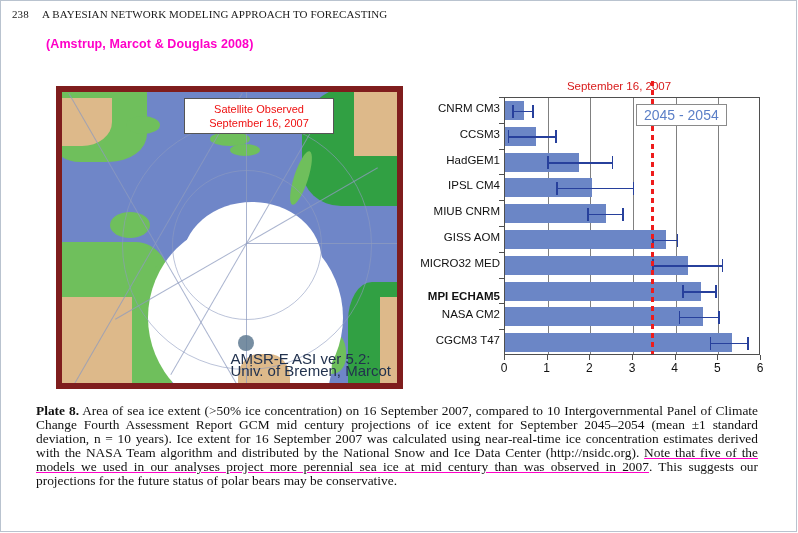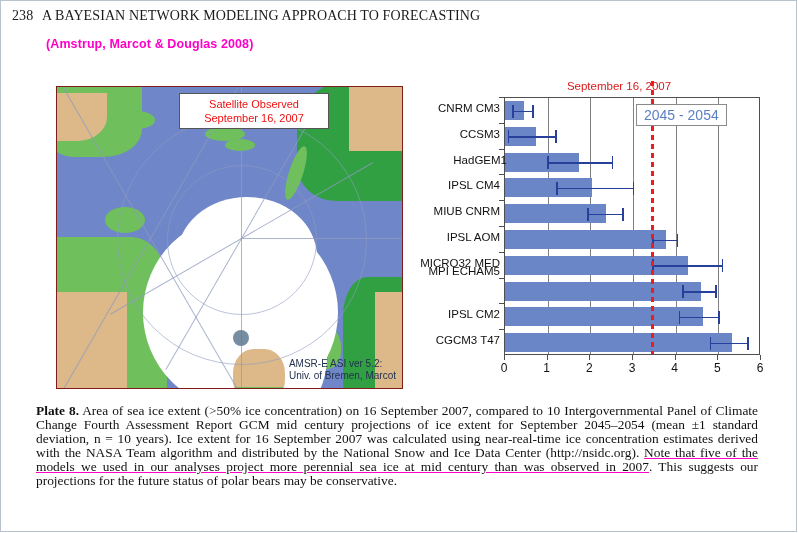--- a/index.html
+++ b/index.html
@@ -8,33 +8,33 @@
     font-family:"Liberation Serif", serif;
     overflow:hidden;position:relative;
   }
   .page-border{
     position:absolute;left:0;top:0;width:797px;height:532px;
     border:1px solid #b9c3cf;box-sizing:border-box;
   }
   
   .running-head{
     position:absolute;left:12px;top:8px;width:770px;
-    font-family:"Liberation Serif", serif;font-size:14px;color:#1a1a1a;
+    font-family:"Liberation Serif", serif;font-size:11px;color:#1a1a1a;
     letter-spacing:.1px;white-space:nowrap;
   }
   .running-head .pageno{display:inline-block;width:30px;}
   .citation{
     position:absolute;left:46px;top:37px;
     font-family:"Liberation Sans", sans-serif;font-size:12.5px;font-weight:bold;
     color:#ff00c8;letter-spacing:.1px;
   }
   
   .map-panel{
     position:absolute;left:56px;top:86px;width:347px;height:303px;
-    border:1px solid #7f1d1d;box-sizing:border-box;overflow:hidden;
+    border:6px solid #7f1d1d;box-sizing:border-box;overflow:hidden;
     background:#6f86c8;
     padding-left:32px;
   }
   .ocean{position:absolute;inset:0;background:#6f86c8;}
   
   .land{position:absolute;background:#31a043;}
   .land.tan{background:#ddb98a;}
   .land.ltgreen{background:#6fbf5c;}
   .ice{position:absolute;background:#ffffff;border-radius:50%;}
   .grat-line{position:absolute;background:#8e9bbf;opacity:.75;}
@@ -43,21 +43,21 @@
     background:#5f7a92;opacity:.85;
   }
   .map-title-box{
     position:absolute;left:122px;top:6px;width:150px;
     background:#ffffff;border:1px solid #555;
     font-family:"Liberation Sans", sans-serif;font-size:11px;color:#ee1111;
     text-align:center;line-height:14px;padding:3px 2px;box-sizing:border-box;
   }
   .map-attr{
     position:absolute;right:6px;bottom:6px;text-align:left;
-    font-family:"Liberation Sans", sans-serif;font-size:10px;color:#22324e;
+    font-family:"Liberation Sans", sans-serif;font-size:15px;color:#22324e;
     line-height:12px;
   }
   
   .chart-wrap{position:absolute;left:418px;top:80px;width:372px;height:312px;}
   .chart-suptitle{
     position:absolute;left:86px;top:0px;width:230px;text-align:center;
     font-family:"Liberation Sans", sans-serif;font-size:11.5px;color:#d81b1b;
   }
   .plot{
     position:absolute;left:86px;top:17px;width:256px;height:258px;
@@ -231,33 +231,33 @@
         <div class="err-cap" style="left: 242.2px; background: rgb(39, 64, 156);"></div>
       </div>
       <div class="refline" style="left: 146.2px;"></div>
     </div>
 
   <div id="ylabels">
       <div class="ylabel" style="right: 290px; top: 21.9px;">CNRM CM3</div>
       <div class="ytick" style="left: 81px; top: 17px; position: absolute;"></div>
       <div class="ylabel" style="right: 290px; top: 47.7px; padding-left: 29px;">CCSM3</div>
       <div class="ytick" style="left: 81px; top: 42.8px; position: absolute;"></div>
-      <div class="ylabel" style="right: 283px; top: 73.5px; text-align: center;">HadGEM1</div>
+      <div class="ylabel" style="right: 290px; top: 73.5px; text-align: center;">HadGEM1</div>
       <div class="ytick" style="left: 81px; top: 68.6px; position: absolute;"></div>
       <div class="ylabel" style="right: 290px; top: 99.3px;">IPSL CM4</div>
       <div class="ytick" style="left: 81px; top: 94.4px; position: absolute;"></div>
       <div class="ylabel" style="right: 290px; top: 125.1px;">MIUB CNRM</div>
       <div class="ytick" style="left: 81px; top: 120.2px; position: absolute;"></div>
-      <div class="ylabel" style="right: 290px; top: 150.9px;">IPSL AOM</div>
+      <div class="ylabel" style="right: 290px; top: 150.9px;">GISS AOM</div>
       <div class="ytick" style="left: 81px; top: 146px; position: absolute;"></div>
       <div class="ylabel" style="right: 290px; top: 176.7px;">MICRO32 MED</div>
       <div class="ytick" style="left: 81px; top: 171.8px; position: absolute;"></div>
-      <div class="ylabel" style="right: 290px; top: 185px;">MPI ECHAM5</div>
+      <div class="ylabel" style="right: 290px; top: 210px; font-weight: bold;">MPI ECHAM5</div>
       <div class="ytick" style="left: 81px; top: 197.6px; position: absolute;"></div>
-      <div class="ylabel" style="right: 290px; top: 228.3px;">IPSL CM2</div>
+      <div class="ylabel" style="right: 290px; top: 228.3px;">NASA CM2</div>
       <div class="ytick" style="left: 81px; top: 223.4px; position: absolute;"></div>
       <div class="ylabel" style="right: 290px; top: 254.1px;">CGCM3 T47</div>
       <div class="ytick" style="left: 81px; top: 249.2px; position: absolute;"></div>
     </div>
   <div id="xlabels">
       <div class="xtick" style="left: 86px; top: 275px;"></div>
       <div class="xtlabel" style="left: 74px; top: 281px;">0</div>
       <div class="xtick" style="left: 128.667px; top: 275px;"></div>
       <div class="xtlabel" style="left: 116.667px; top: 281px;">1</div>
       <div class="xtick" style="left: 171.333px; top: 275px;"></div>

